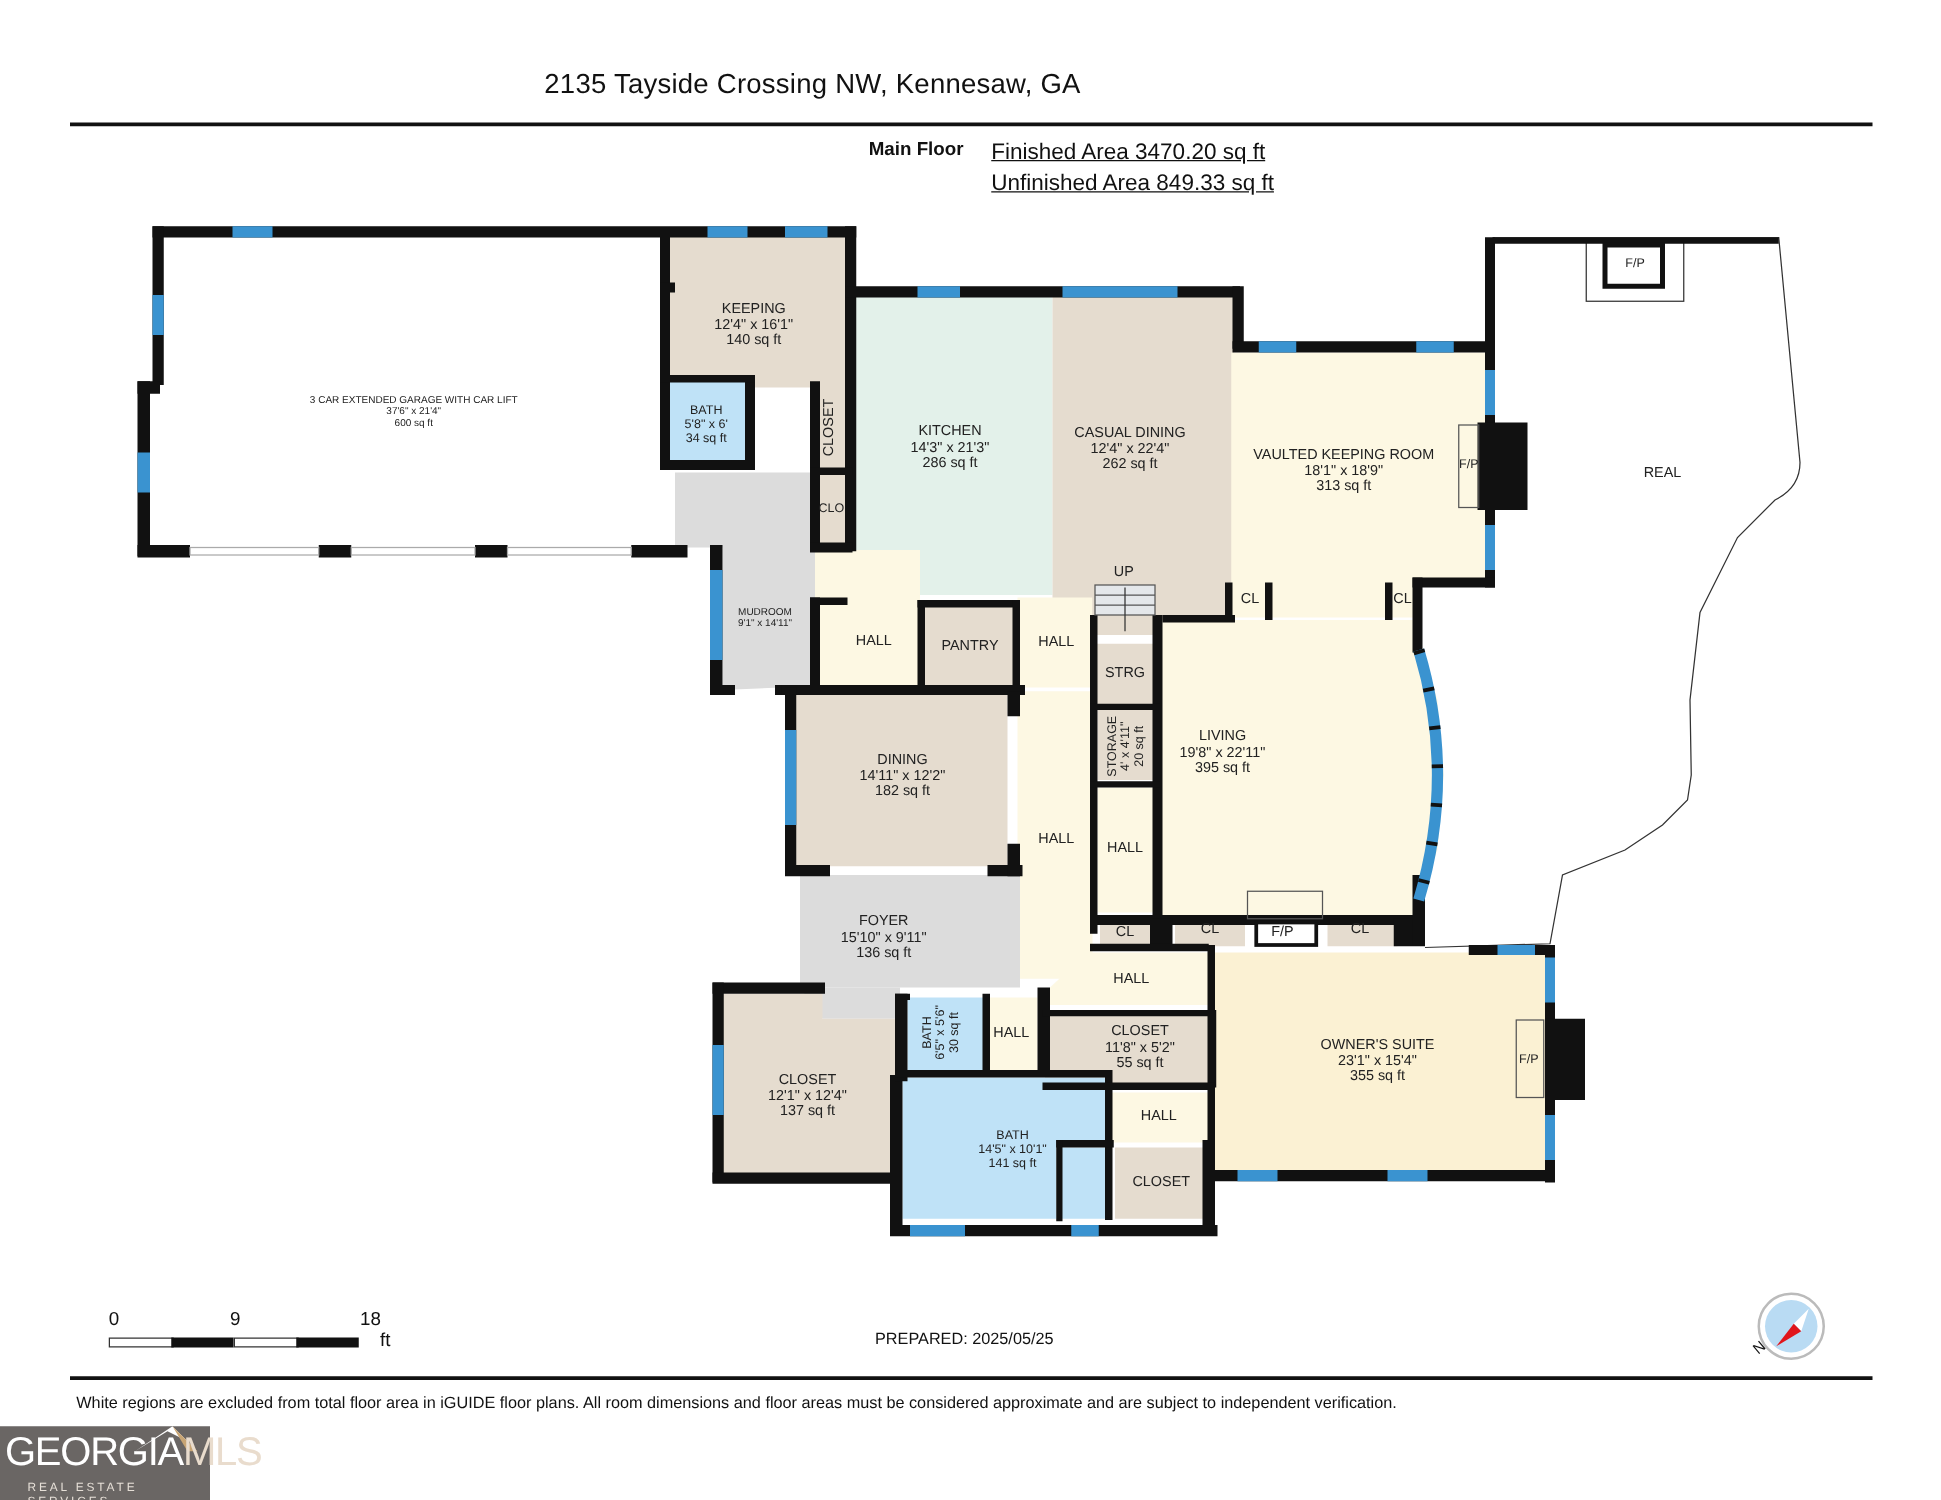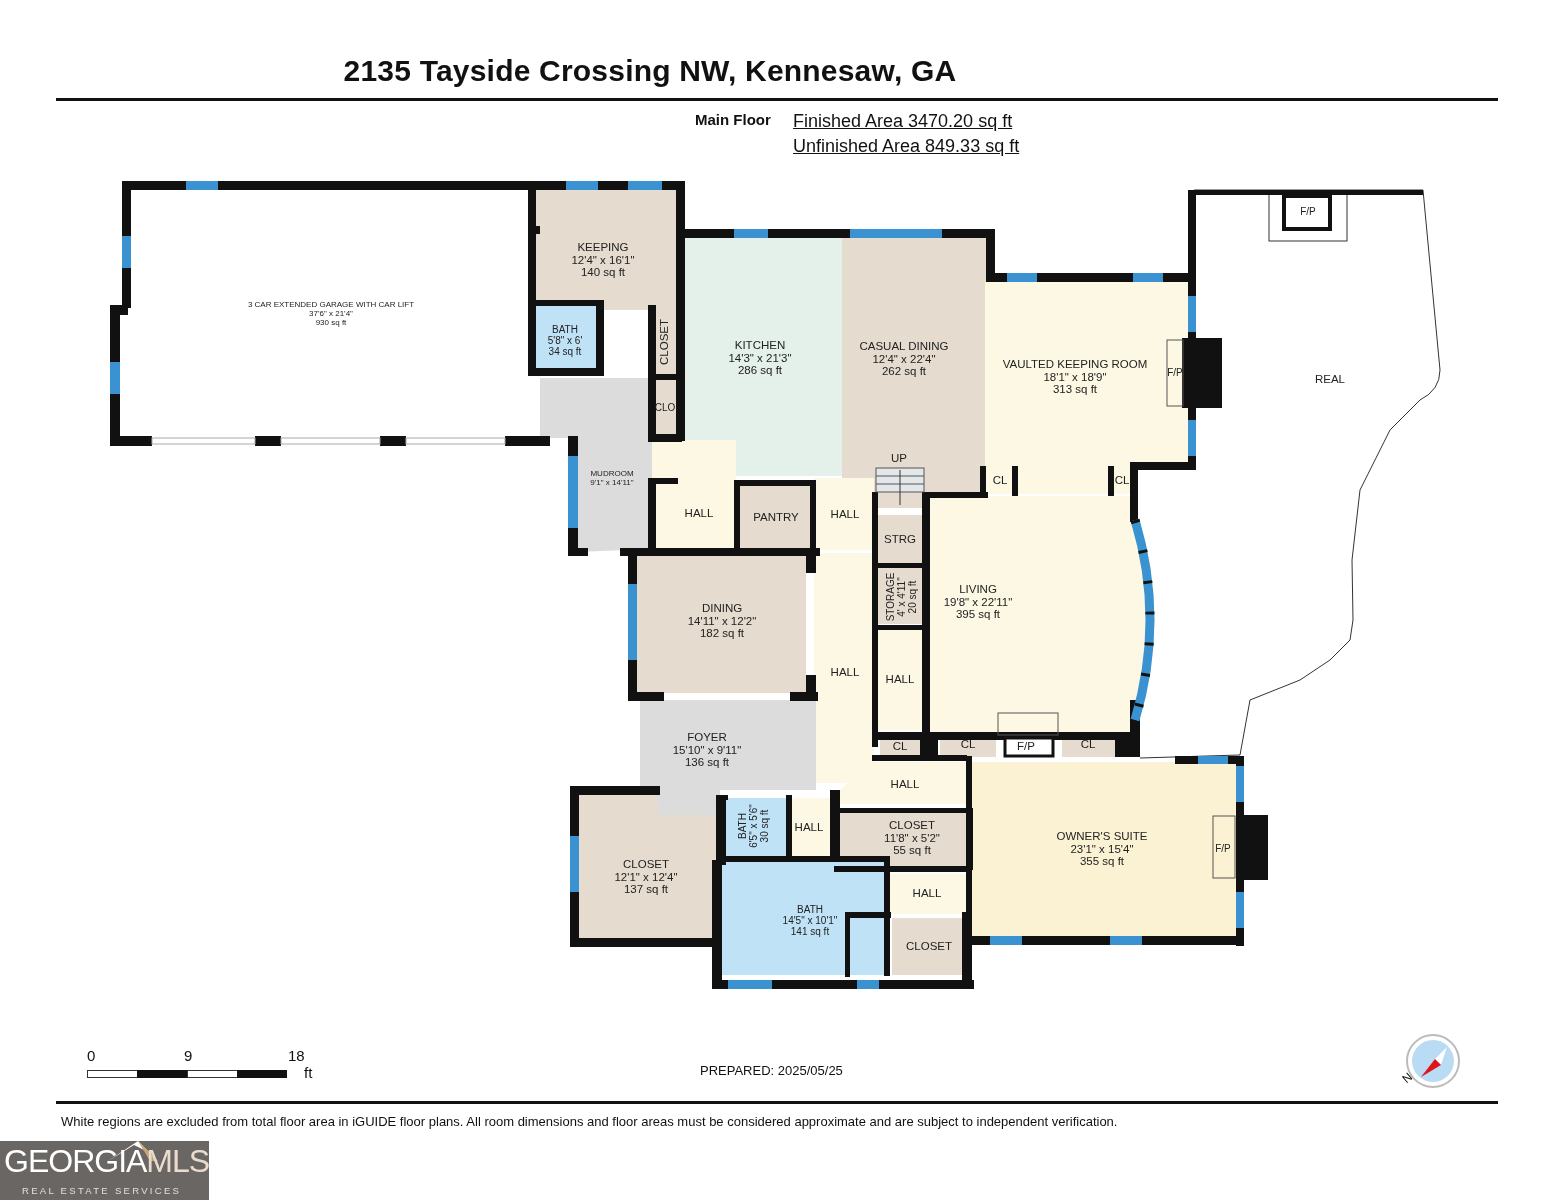--- a/index.html
+++ b/index.html
@@ -1,30 +1,30 @@
 <!DOCTYPE html>
 <html><head>
 <meta charset="utf-8">
 <style>
   html,body{margin:0;padding:0;background:#fff;}
   body{width:1553px;height:1200px;position:relative;overflow:hidden;font-family:"Liberation Sans",sans-serif;color:#111;}
   .abs{position:absolute;}
-  .title{left:0;width:1300px;top:54px;text-align:center;font-size:30px;font-weight:bold;letter-spacing:0.2px;}
+  .title{left:0;width:1300px;top:54px;text-align:center;font-size:22px;font-weight:normal;letter-spacing:0.2px;}
   .rule{left:56px;width:1442px;height:3px;background:#111;}
   .hdr-label{left:695px;top:111px;font-size:15px;font-weight:bold;}
   .hdr-val{left:793px;font-size:18px;text-decoration:underline;}
   .plan{left:0;top:0;width:1553px;height:1200px;}
   .rlabel{position:absolute;text-align:center;font-size:11.5px;line-height:12.5px;color:#222;white-space:nowrap;transform:translate(-50%,-50%);}
-  .rlabel.small{font-size:8px;line-height:9px;}
+  .rlabel.small{font-size:8px;line-height:9px;margin-top:16px;}
   .rlabel.med{font-size:10px;line-height:11px;}
   .rlabel.vert{transform:translate(-50%,-50%) rotate(-90deg);}
   .scale-num{font-size:15px;}
   .prepared{left:700px;top:1063px;font-size:13px;}
   .disclaimer{left:61px;top:1114px;font-size:13px;}
-  .logo{left:0;top:1141px;width:209px;height:59px;background:#6a6664;}
+  .logo{left:0;top:1141px;width:168px;height:59px;background:#6a6664;}
   .logo-main{left:4px;top:2px;font-size:32px;color:#fff;letter-spacing:-1px;font-weight:normal;}
   .logo-mls{color:#e9dccd;}
   .logo-sub{left:22px;top:44px;font-size:9.5px;letter-spacing:2.3px;color:#e6dfd7;}
 </style>
 </head>
 <body>
 
 <div class="abs title">2135 Tayside Crossing NW, Kennesaw, GA</div>
 <div class="abs rule" style="top:98px"></div>
 <div class="abs hdr-label">Main Floor</div>
@@ -203,21 +203,21 @@
     <line x1="876" y1="476" x2="924" y2="476"></line>
     <line x1="876" y1="484" x2="924" y2="484"></line>
     <line x1="900" y1="470" x2="900" y2="505" stroke="#333"></line>
   </g>
   <rect x="1005" y="738" width="48" height="18" fill="#fff" stroke="#111" stroke-width="3"></rect>
 </svg>
 
 <div class="rlabel small" style="left:331px;top:313px">
   <div>3 CAR EXTENDED GARAGE WITH CAR LIFT</div>
   <div>37'6" x 21'4"</div>
-  <div>930 sq ft</div>
+  <div>600 sq ft</div>
 </div>
 <div class="rlabel" style="left:603px;top:260px">
   <div>KEEPING</div>
   <div>12'4" x 16'1"</div>
   <div>140 sq ft</div>
 </div>
 <div class="rlabel med" style="left:565px;top:340px">
   <div>BATH</div>
   <div>5'8" x 6'</div>
   <div>34 sq ft</div>

